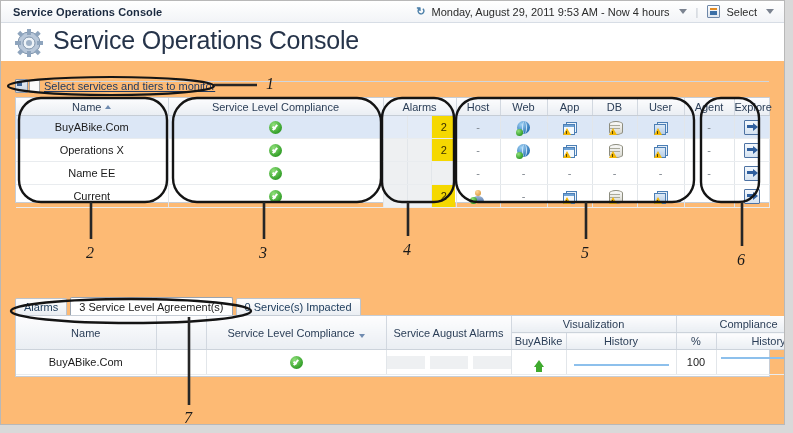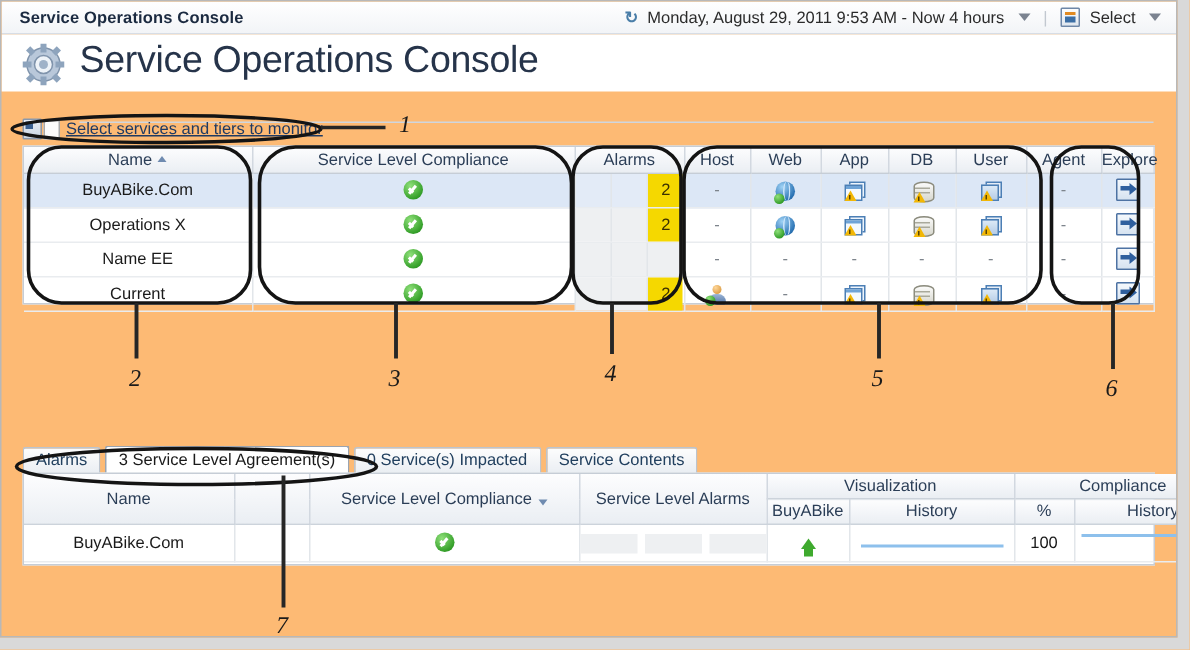--- a/index.html
+++ b/index.html
@@ -447,42 +447,41 @@
           </tr>
         </tbody>
     </table>
   </div>
 
   <div class="bottom-panel">
     <div class="tabbar" id="tabbar">
         <div class="tab">Alarms</div>
         <div class="tab active">3 Service Level Agreement(s)</div>
         <div class="tab">0 Service(s) Impacted</div>
-        <div class="tab">Service Contents</div>
       </div>
     <div class="grid-bottom">
       <table class="gb">
         <colgroup>
           <col style="width:140px">
             <col style="width:50px">
             <col style="width:180px">
           <col style="width:125px">
             <col style="width:55px">
             <col style="width:110px">
           <col style="width:40px">
             <col style="width:105px">
         </colgroup>
         <thead>
           <tr>
             <th rowspan="2">Name</th>
             <th rowspan="2"></th>
             <th rowspan="2">
               <span>Service Level Compliance</span><span class="sortdesc"></span>
             </th>
-            <th rowspan="2">Service Level Alarms</th>
+            <th rowspan="2">Service August Alarms</th>
             <th colspan="2">Visualization</th>
             <th colspan="2">Compliance</th>
           </tr>
           <tr>
             <th>BuyABike</th>
             <th>History</th>
             <th>%</th>
             <th>History</th>
           </tr>
         </thead>

